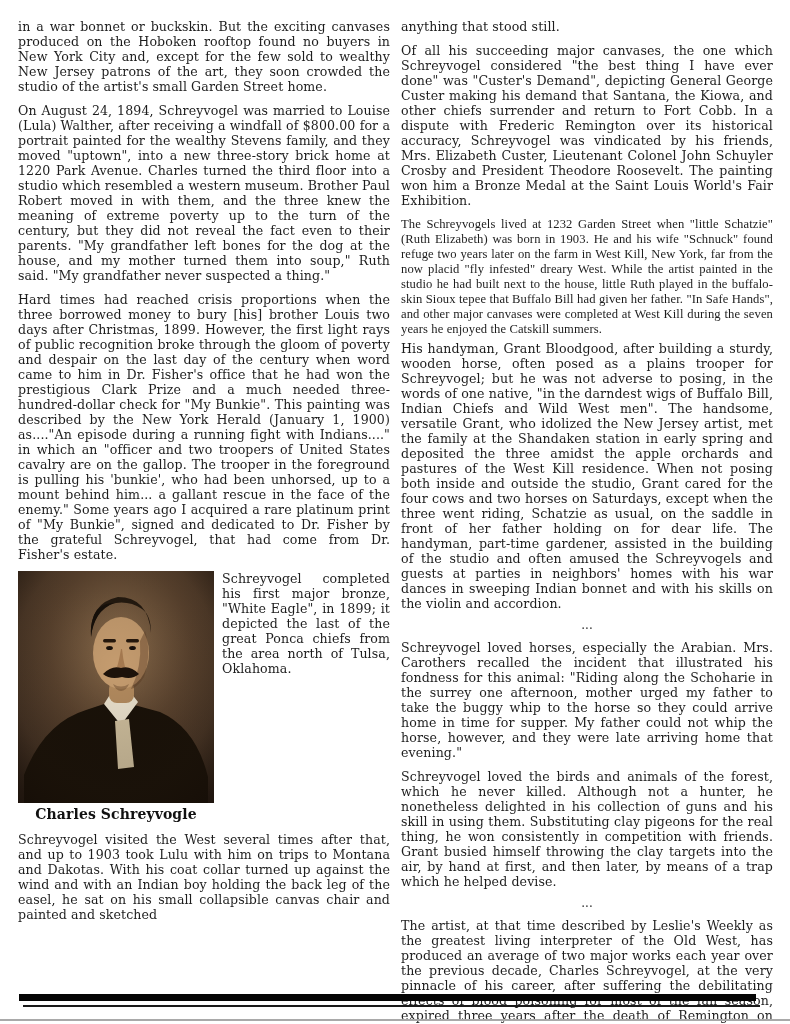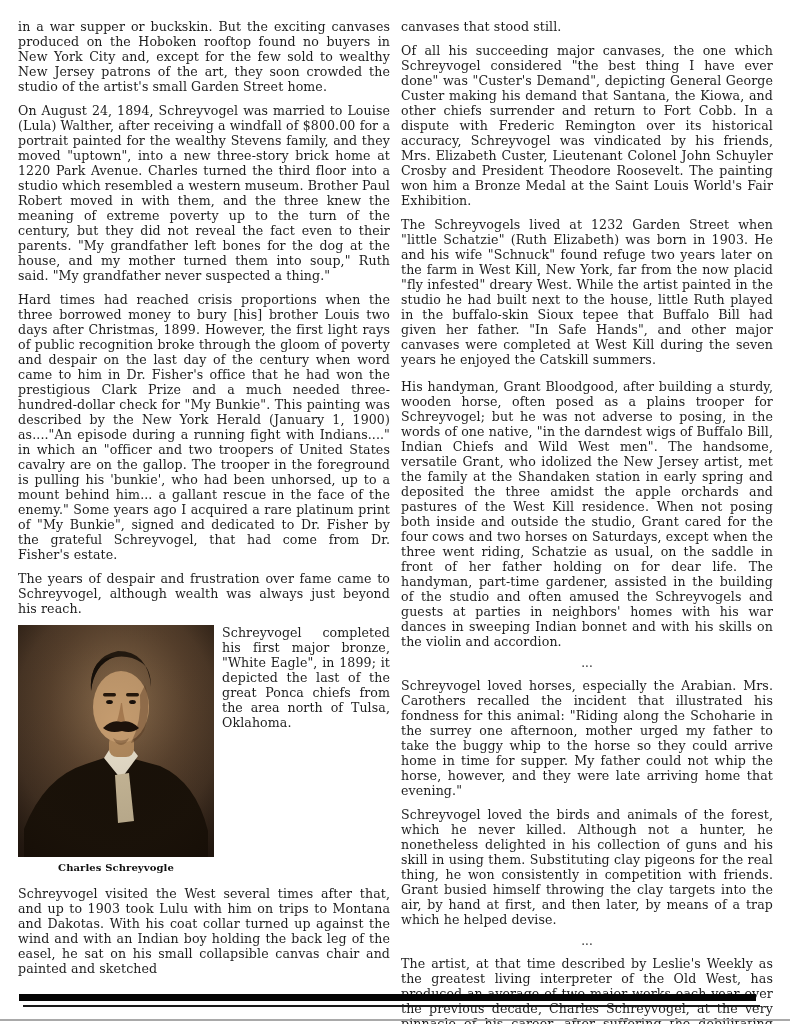--- a/index.html
+++ b/index.html
@@ -17,32 +17,32 @@
     padding:19px 17px 0 18px;
   }
   .col{
     width:372px;
     font-size:12.6px;
     line-height:15px;
     text-align:justify;
     letter-spacing:0.1px;
   }
   .col p{margin:0 0 9px 0;}
-  .col p.tight{margin-bottom:12px;}
+  .col p.tight{margin-bottom:4px;font-family:Liberation Serif, serif;}
   .photo-row{
     display:flex;
     gap:8px;
     margin:2px 0 9px 0;
   }
   .photo-cell{width:196px;flex:none;}
   .photo{display:block;width:196px;height:232px;}
   .caption{
     text-align:center;
     font-weight:bold;
-    font-size:10px;
+    font-size:14px;
     line-height:18px;
     margin-top:2px;
     color:#111111;
   }
   .wrap-cell{flex:1;min-width:0;}
   .sep{
     text-align:center;
     font-size:12px;
     line-height:10px;
     margin:2px 0 10px 0;
@@ -64,24 +64,23 @@
     background:#a9a9a9;
   }
 </style>
 </head>
 <body>
 
 <div class="viewport">
   <div class="page">
 
     <div class="col">
-      <p>in a war supper or buckskin. But the exciting canvases produced on the Hoboken rooftop found no buyers in New York City and, except for the few sold to wealthy New Jersey patrons of the art, they soon crowded the studio of the artist's small Garden Street home.</p>
+      <p>in a war bonnet or buckskin. But the exciting canvases produced on the Hoboken rooftop found no buyers in New York City and, except for the few sold to wealthy New Jersey patrons of the art, they soon crowded the studio of the artist's small Garden Street home.</p>
       <p>On August 24, 1894, Schreyvogel was married to Louise (Lula) Walther, after receiving a windfall of $800.00 for a portrait painted for the wealthy Stevens family, and they moved "uptown", into a new three-story brick home at 1220 Park Avenue. Charles turned the third floor into a studio which resembled a western museum. Brother Paul Robert moved in with them, and the three knew the meaning of extreme poverty up to the turn of the century, but they did not reveal the fact even to their parents. "My grandfather left bones for the dog at the house, and my mother turned them into soup," Ruth said. "My grandfather never suspected a thing."</p>
       <p>Hard times had reached crisis proportions when the three borrowed money to bury [his] brother Louis two days after Christmas, 1899. However, the first light rays of public recognition broke through the gloom of poverty and despair on the last day of the century when word came to him in Dr. Fisher's office that he had won the prestigious Clark Prize and a much needed three-hundred-dollar check for "My Bunkie". This painting was described by the New York Herald (January 1, 1900) as...."An episode during a running fight with Indians...." in which an "officer and two troopers of United States cavalry are on the gallop. The trooper in the foreground is pulling his 'bunkie', who had been unhorsed, up to a mount behind him... a gallant rescue in the face of the enemy." Some years ago I acquired a rare platinum print of "My Bunkie", signed and dedicated to Dr. Fisher by the grateful Schreyvogel, that had come from Dr. Fisher's estate.</p>
-      <p>The years of despair and frustration over fame came to Schreyvogel, although wealth was always just beyond his reach.</p>
 
       <div class="photo-row">
         <div class="photo-cell">
           <svg class="photo" viewBox="0 0 196 232" xmlns="http://www.w3.org/2000/svg">
             <defs>
               <radialGradient id="bgGrad" cx="52%" cy="32%" r="80%">
                 <stop offset="0%" stop-color="#8a6c4c"></stop>
                 <stop offset="45%" stop-color="#5d4530"></stop>
                 <stop offset="100%" stop-color="#30231a"></stop>
               </radialGradient>
@@ -125,21 +124,21 @@
         </div>
         <div class="wrap-cell">
           <p>Schreyvogel completed his first major bronze, "White Eagle", in 1899; it depicted the last of the great Ponca chiefs from the area north of Tulsa, Oklahoma.</p>
         </div>
       </div>
 
       <p>Schreyvogel visited the West several times after that, and up to 1903 took Lulu with him on trips to Montana and Dakotas. With his coat collar turned up against the wind and with an Indian boy holding the back leg of the easel, he sat on his small collapsible canvas chair and painted and sketched</p>
     </div>
 
     <div class="col">
-      <p>canvases that stood still.</p>
+      <p>anything that stood still.</p>
       <p>Of all his succeeding major canvases, the one which Schreyvogel considered "the best thing I have ever done" was "Custer's Demand", depicting General George Custer making his demand that Santana, the Kiowa, and other chiefs surrender and return to Fort Cobb. In a dispute with Frederic Remington over its historical accuracy, Schreyvogel was vindicated by his friends, Mrs. Elizabeth Custer, Lieutenant Colonel John Schuyler Crosby and President Theodore Roosevelt. The painting won him a Bronze Medal at the Saint Louis World's Fair Exhibition.</p>
       <p class="tight">The Schreyvogels lived at 1232 Garden Street when "little Schatzie" (Ruth Elizabeth) was born in 1903. He and his wife "Schnuck" found refuge two years later on the farm in West Kill, New York, far from the now placid "fly infested" dreary West. While the artist painted in the studio he had built next to the house, little Ruth played in the buffalo-skin Sioux tepee that Buffalo Bill had given her father. "In Safe Hands", and other major canvases were completed at West Kill during the seven years he enjoyed the Catskill summers.</p>
       <p>His handyman, Grant Bloodgood, after building a sturdy, wooden horse, often posed as a plains trooper for Schreyvogel; but he was not adverse to posing, in the words of one native, "in the darndest wigs of Buffalo Bill, Indian Chiefs and Wild West men". The handsome, versatile Grant, who idolized the New Jersey artist, met the family at the Shandaken station in early spring and deposited the three amidst the apple orchards and pastures of the West Kill residence. When not posing both inside and outside the studio, Grant cared for the four cows and two horses on Saturdays, except when the three went riding, Schatzie as usual, on the saddle in front of her father holding on for dear life. The handyman, part-time gardener, assisted in the building of the studio and often amused the Schreyvogels and guests at parties in neighbors' homes with his war dances in sweeping Indian bonnet and with his skills on the violin and accordion.</p>
       <div class="sep">...</div>
       <p>Schreyvogel loved horses, especially the Arabian. Mrs. Carothers recalled the incident that illustrated his fondness for this animal: "Riding along the Schoharie in the surrey one afternoon, mother urged my father to take the buggy whip to the horse so they could arrive home in time for supper. My father could not whip the horse, however, and they were late arriving home that evening."</p>
       <p>Schreyvogel loved the birds and animals of the forest, which he never killed. Although not a hunter, he nonetheless delighted in his collection of guns and his skill in using them. Substituting clay pigeons for the real thing, he won consistently in competition with friends. Grant busied himself throwing the clay targets into the air, by hand at first, and then later, by means of a trap which he helped devise.</p>
       <div class="sep">...</div>
       <p>The artist, at that time described by Leslie's Weekly as the greatest living interpreter of the Old West, has produced an average of two major works each year over the previous decade, Charles Schreyvogel, at the very pinnacle of his career, after suffering the debilitating effects of blood poisoning for most of the fall season, expired three years after the death of Remington on January 27, 1912. He was buried in Fairview Cemetery in Ridgefield, New Jersey.</p>
 
     </div>

